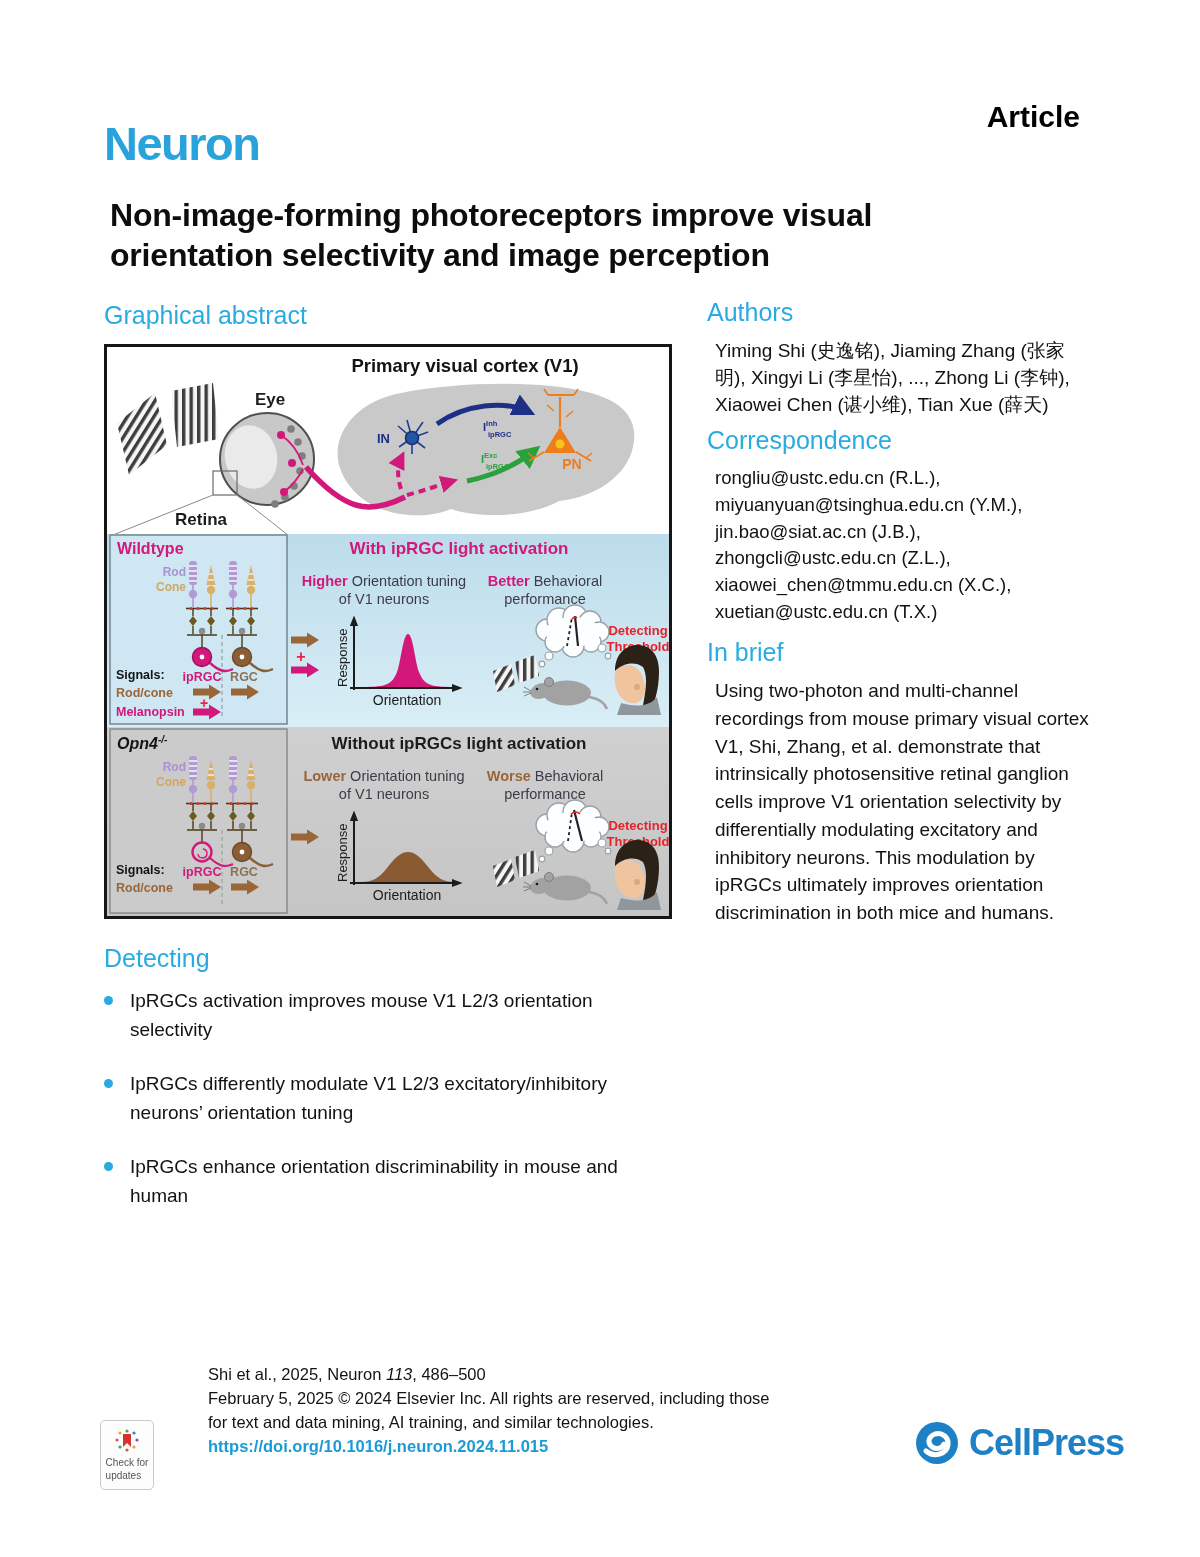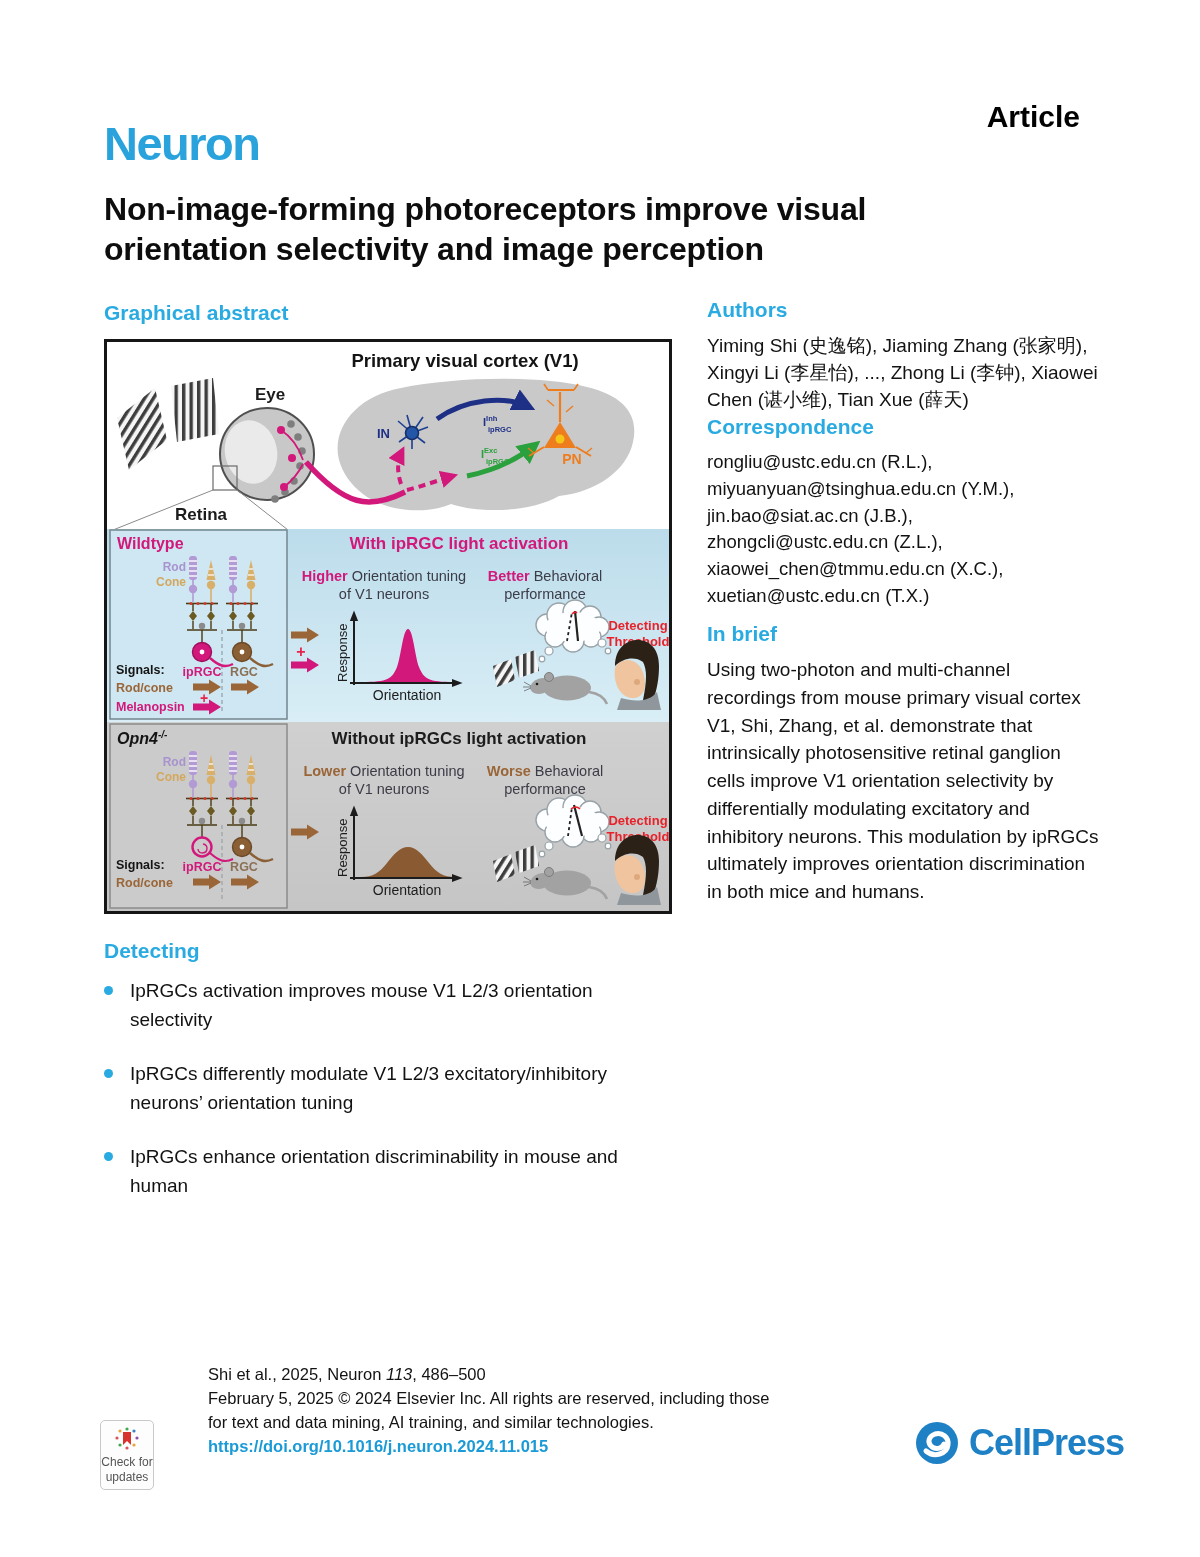--- a/index.html
+++ b/index.html
@@ -1,39 +1,39 @@
 <!DOCTYPE html>
 <html><head>
 <meta charset="utf-8">
 <style>
   html,body{margin:0;padding:0;background:#ffffff;}
   .page{position:relative;width:1200px;height:1557px;background:#ffffff;overflow:hidden;
         font-family:"Liberation Sans","DejaVu Sans",sans-serif;color:#1b1b1b;}
   .article-label{position:absolute;right:120px;top:100px;font-size:30px;font-weight:bold;color:#000000;}
   .journal-logo{position:absolute;left:104px;top:116px;font-size:47px;font-weight:bold;color:#2aa3dd;letter-spacing:-1.5px;}
-  .title{position:absolute;left:104px;top:190px;width:900px;margin:0;font-size:32px;line-height:1.24;
+  .title{position:absolute;left:104px;top:190px;width:900px;margin:6px;font-size:32px;line-height:1.24;
          font-weight:bold;color:#0d0d0d;letter-spacing:-0.2px;}
-  .sec-heading{font-size:21px;font-weight:bold;color:#29abe2;margin:0 0 10px 0;}
+  .sec-heading{font-size:25px;font-weight:normal;color:#29abe2;margin:0 0 10px 0;}
   .left-col{position:absolute;left:104px;top:301px;width:572px;}
   .figure-box{margin-top:14px;width:562px;height:569px;border:3px solid #161616;background:#ffffff;}
   .highlights{margin-top:25px;}
   .highlights ul{list-style:none;margin:14px 0 0 0;padding:0;}
   .highlights li{display:flex;gap:17px;margin-bottom:26px;font-size:19px;line-height:1.5;color:#121212;width:560px;}
   .dot{flex:0 0 auto;width:9px;height:9px;border-radius:50%;background:#29abe2;margin-top:9px;}
   .right-col{position:absolute;left:707px;top:298px;width:392px;}
-  .right-col p{margin:0;}
+  .right-col p{margin:8px;}
   .names{font-size:19px;line-height:1.43;color:#121212;}
   .corr{margin-top:2px;}
   .emails{font-size:18.5px;line-height:1.44;color:#121212;}
   .brief{margin-top:13px;}
   .brief-text{font-size:19px;line-height:1.46;color:#121212;}
   .pre{white-space:pre-line;}
   .footer-badge{position:absolute;left:100px;top:1420px;width:52px;height:68px;border:1px solid #c9c9c9;
     border-radius:5px;display:flex;flex-direction:column;align-items:center;justify-content:center;gap:3px;background:#fdfdfd;cursor:pointer;}
-  .footer-badge .badge-text{font-size:12px;line-height:1.25;color:#555;text-align:center;}
+  .footer-badge .badge-text{font-size:10px;line-height:1.25;color:#555;text-align:left;}
   .footer-citation{position:absolute;left:208px;top:1362px;font-size:16.5px;line-height:1.46;color:#131313;}
   .footer-citation .doi{color:#1a9ad6;text-decoration:none;font-weight:bold;}
   .cellpress{position:absolute;left:914px;top:1420px;display:flex;align-items:center;gap:9px;}
   .cellpress .cp-text{font-size:36px;font-weight:bold;color:#1e80c5;letter-spacing:-1px;text-align:center;}
 </style>
 </head>
 <body>
 
 <div class="page">
 

